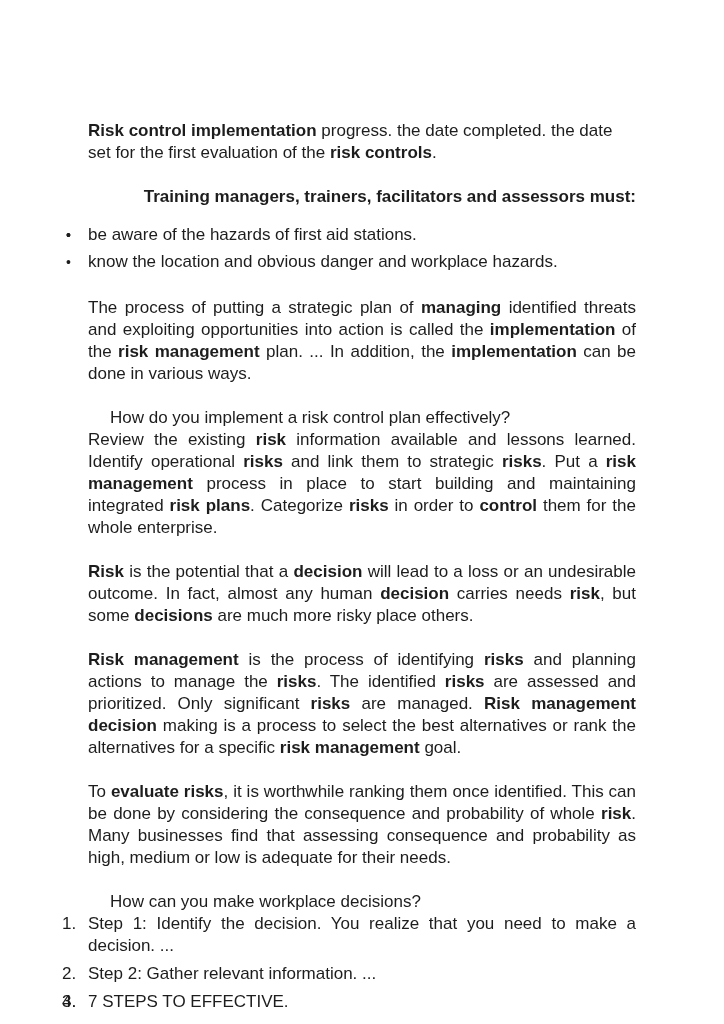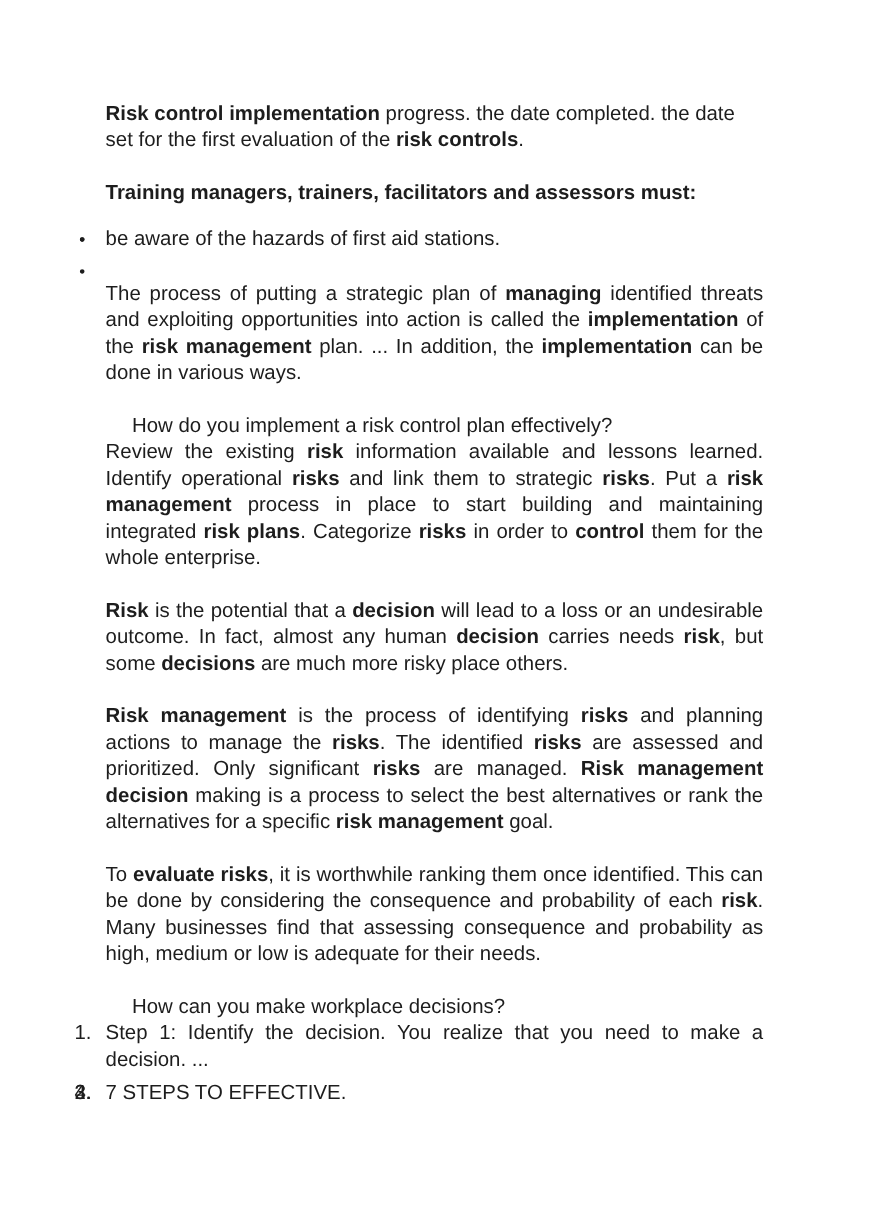--- a/index.html
+++ b/index.html
@@ -11,35 +11,36 @@
     height: 1024px;
     background: #ffffff;
     font-family: "Liberation Sans", sans-serif;
     color: #1d1d1d;
     overflow: hidden;
   }
   .page {
     box-sizing: border-box;
     width: 724px;
     height: 948px;
-    padding: 84px 88px 0 88px;
+    padding: 120px 88px 0 88px;
     background: #ffffff;
   }
   .content {
     width: 548px;
   }
   .block {
     font-size: 17px;
     line-height: 22px;
     margin: 0 0 22px 0;
     font-weight: normal;
   }
   .heading {
     font-weight: bold;
     margin-bottom: 16px;
+    text-align: right;
   }
   .align-justify { text-align: justify; }
   .align-left { text-align: left; }
   .tight { margin-bottom: 0; margin-left: 22px; }
   b { font-weight: bold; }
   ul.block, ol.block {
     list-style: none;
     padding: 0;
     margin: 0 0 22px 0;
   }
@@ -71,29 +72,29 @@
 </head>
 <body>
 
 <main class="page">
   <article class="content">
       <p class="block  align-left"><b>Risk control implementation</b><span> progress. the date completed. the date set for the first evaluation of the </span><b>risk controls</b><span>.</span></p>
       <h2 class="block heading"><b>Training managers, trainers, facilitators and assessors must:</b></h2>
       <ul class="block">
         <li><span class="bullet-marker">•</span></li>
         <li><span class="bullet-marker">•</span><span>be aware of the hazards of first aid stations.</span></li>
-        <li><span class="bullet-marker">•</span></li>
+        <li><span class="bullet-marker">•</span><span>know the location and obvious danger and workplace hazards.</span></li>
       </ul>
       <p class="block  align-justify"><span>The process of putting a strategic plan of </span><b>managing</b><span> identified threats and exploiting opportunities into action is called the </span><b>implementation</b><span> of the </span><b>risk management</b><span> plan. ... In addition, the </span><b>implementation</b><span> can be done in various ways.</span></p>
       <p class="block  align-left tight"><span>How do you implement a risk control plan effectively?</span></p>
       <p class="block  align-justify"><span>Review the existing </span><b>risk</b><span> information available and lessons learned. Identify operational </span><b>risks</b><span> and link them to strategic </span><b>risks</b><span>. Put a </span><b>risk management</b><span> process in place to start building and maintaining integrated </span><b>risk plans</b><span>. Categorize </span><b>risks</b><span> in order to </span><b>control</b><span> them for the whole enterprise.</span></p>
       <p class="block  align-justify"><b>Risk</b><span> is the potential that a </span><b>decision</b><span> will lead to a loss or an undesirable outcome. In fact, almost any human </span><b>decision</b><span> carries needs </span><b>risk</b><span>, but some </span><b>decisions</b><span> are much more risky place others.</span></p>
       <p class="block  align-justify"><b>Risk management</b><span> is the process of identifying </span><b>risks</b><span> and planning actions to manage the </span><b>risks</b><span>. The identified </span><b>risks</b><span> are assessed and prioritized. Only significant </span><b>risks</b><span> are managed. </span><b>Risk management decision</b><span> making is a process to select the best alternatives or rank the alternatives for a specific </span><b>risk management</b><span> goal.</span></p>
-      <p class="block  align-justify"><span>To </span><b>evaluate risks</b><span>, it is worthwhile ranking them once identified. This can be done by considering the consequence and probability of each </span><b>risk</b><span>. Many businesses find that assessing consequence and probability as high, medium or low is adequate for their needs.</span></p>
+      <p class="block  align-justify"><span>To </span><b>evaluate risks</b><span>, it is worthwhile ranking them once identified. This can be done by considering the consequence and probability of whole </span><b>risk</b><span>. Many businesses find that assessing consequence and probability as high, medium or low is adequate for their needs.</span></p>
       <p class="block  align-left tight"><span>How can you make workplace decisions?</span></p>
       <ol class="block">
         <li><span class="number-marker">1.</span><span>Step 1: Identify the decision. You realize that you need to make a decision. ...</span></li>
-        <li><span class="number-marker">2.</span></li>
+        <li><span class="number-marker">2.</span><span>Step 2: Gather relevant information. ...</span></li>
         <li><span class="number-marker">3.</span></li>
         <li><span class="number-marker">4.</span><span>7 STEPS TO EFFECTIVE.</span></li>
       </ol>
     </article>
 </main>
 
 </body></html>

